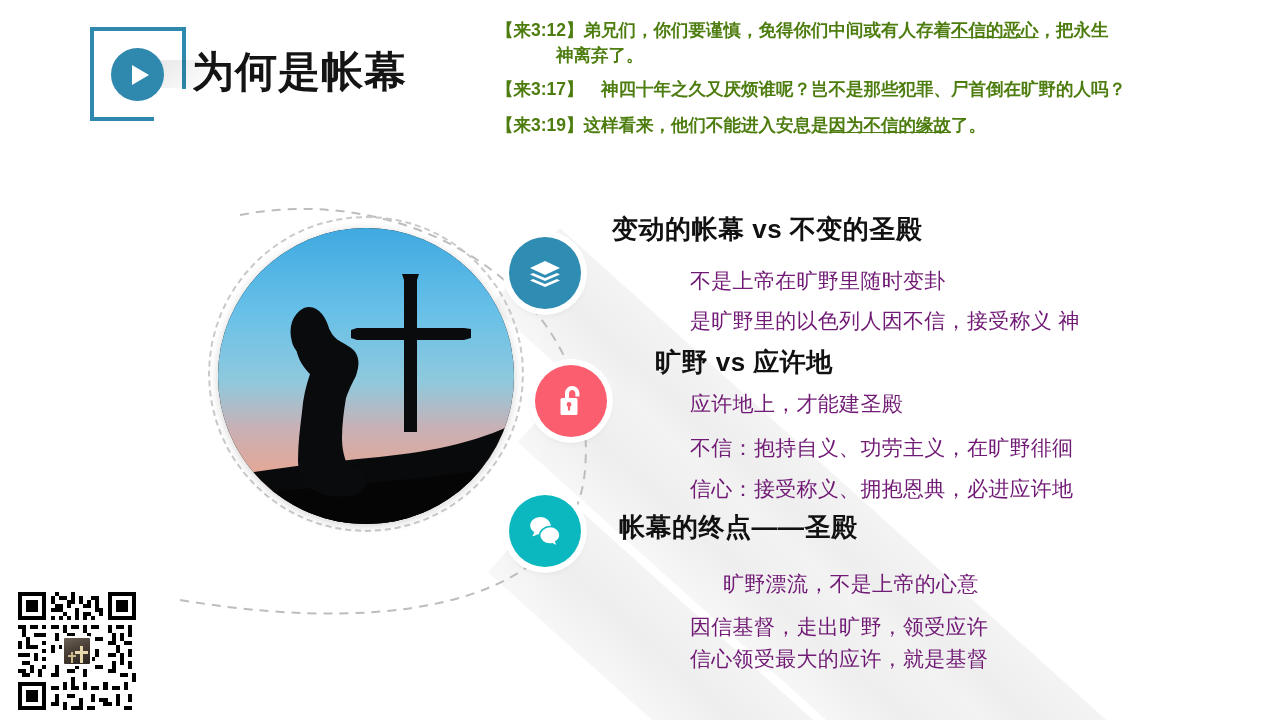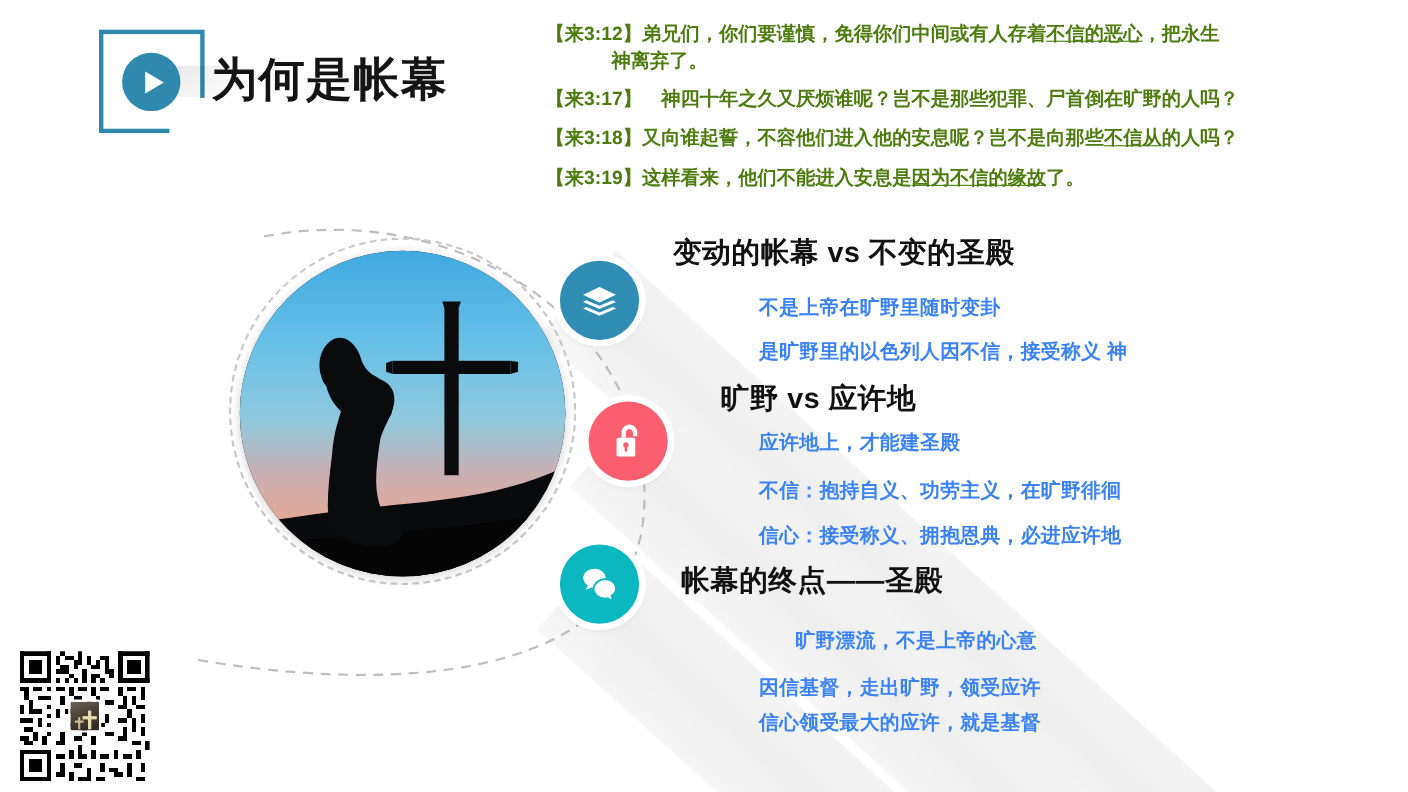--- a/index.html
+++ b/index.html
@@ -107,21 +107,21 @@
 
   .head {
     position:absolute; font-size:26px; font-weight:bold; color:#111;
     white-space:nowrap; letter-spacing:.5px;
   }
   .s1 .head { left:612px; top:212px; }
   .s2 .head { left:655px; top:345px; }
   .s3 .head { left:619px; top:510px; }
 
   .body-line {
-    position:absolute; font-size:18px; font-weight:bold; color:#3b82f6;
+    position:absolute; font-size:21px; font-weight:normal; color:#701a75;
     white-space:nowrap; letter-spacing:.3px;
   }
 
   .s1 .l1 { left:690px; top:267px; }
   .s1 .l2 { left:690px; top:307px; }
 
   .s2 .l1 { left:690px; top:390px; }
   .s2 .l2 { left:690px; top:434px; }
   .s2 .l3 { left:690px; top:475px; }
 
@@ -169,23 +169,20 @@
 
   <div class="verse v1">
     <span class="ref">【来3:12】</span><span>弟兄们，你们要谨慎，免得你们中间或有人存着</span><u>不信的恶心</u><span>，把永生</span>
     <span class="cont">神离弃了。</span>
   </div>
 
   <div class="verse v2">
     <span class="ref">【来3:17】</span><span>　神四十年之久又厌烦谁呢？岂不是那些犯罪、尸首倒在旷野的人吗？</span>
   </div>
 
-  <div class="verse v3">
-    <span class="ref">【来3:18】</span><span>又向谁起誓，不容他们进入他的安息呢？岂不是向那些</span><u>不信从</u><span>的人吗？</span>
-  </div>
 
   <div class="verse v4">
     <span class="ref">【来3:19】</span><span>这样看来，他们不能进入安息是</span><u>因为不信的缘故</u><span>了。</span>
   </div>
 
 </div>
 
 <div class="photo-wrap">
   <div class="photo-dash"></div>
   <div class="photo">

